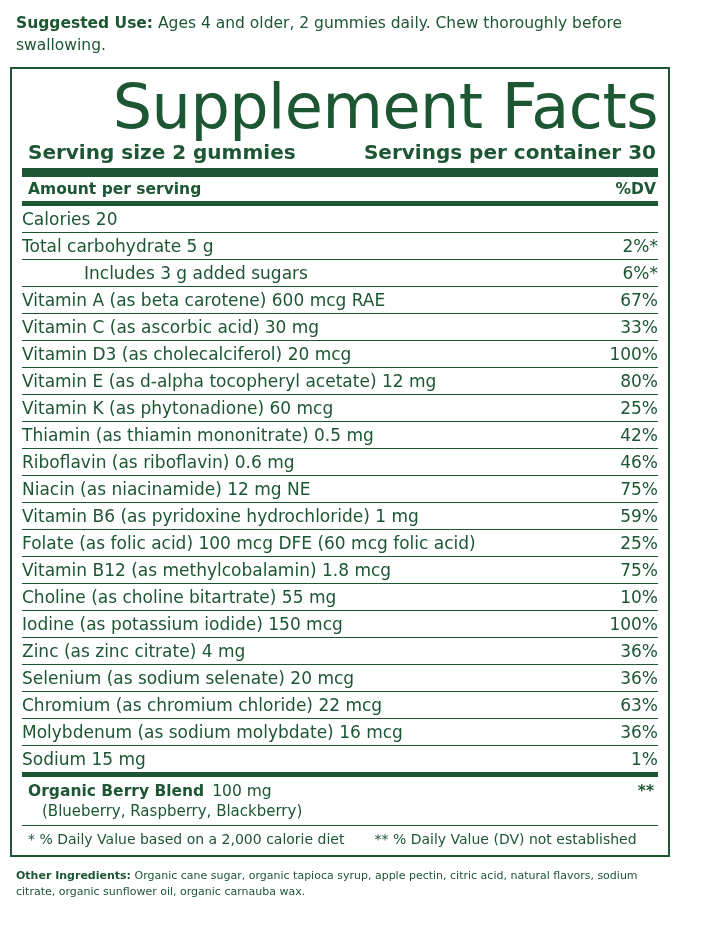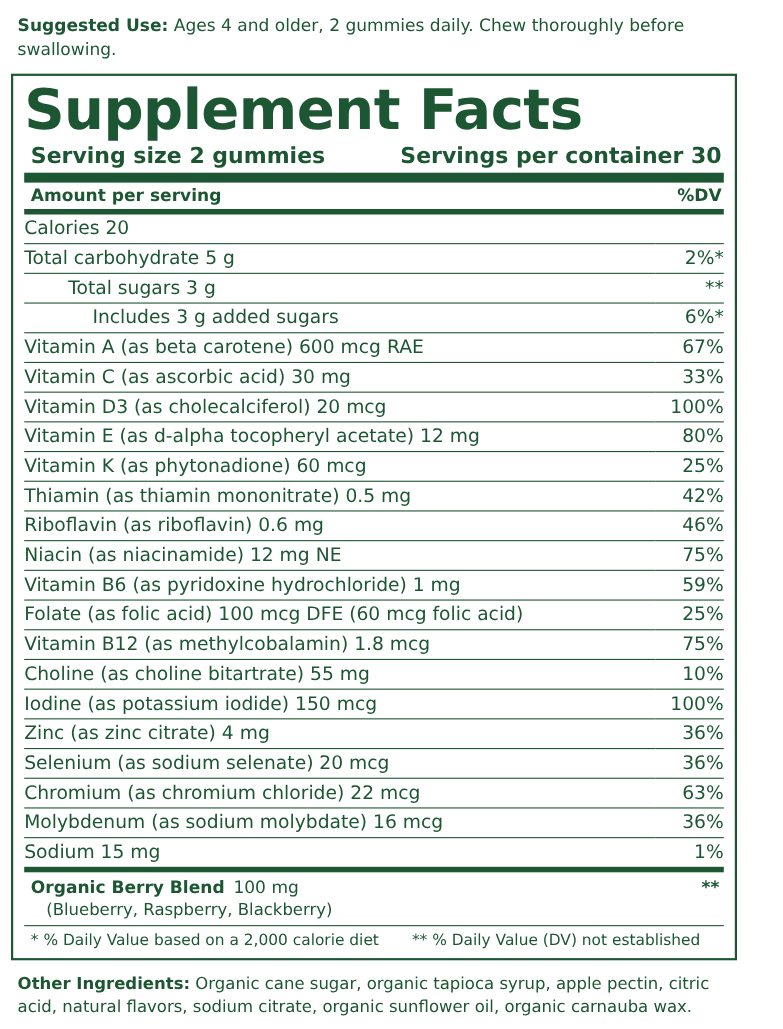--- a/index.html
+++ b/index.html
@@ -34,25 +34,25 @@
   }
 
   
   .panel {
     border: 2.5px solid #1c5632;
     box-sizing: border-box;
     padding: 4px 10px 6px 10px;
   }
 
   .sf-title {
-    font-size: 51px;
+    font-size: 62px;
     line-height: 1.02;
-    font-weight: bold;
+    font-weight: normal;
     letter-spacing: -0.5px;
-    text-align: left;
+    text-align: right;
     margin: 2px 0 0 0;
     font-family: "DejaVu Sans", sans-serif;
   }
 
   .serving-row {
     display: flex;
     justify-content: space-between;
     align-items: baseline;
     font-size: 20px;
     font-weight: bold;
@@ -129,21 +129,21 @@
 
   .footnote {
     font-size: 14px;
     padding: 5px 4px 2px 6px;
     display: flex;
     gap: 30px;
   }
 
   
   .other-ingredients {
-    font-size: 15px;
+    font-size: 11px;
     line-height: 1.42;
     padding: 11px 6px 6px 6px;
   }
   .other-ingredients .lead { font-weight: bold; }
 </style>
 </head>
 <body>
 
 <div class="page">
 
@@ -171,24 +171,20 @@
 
     <table class="facts">
       <tbody>
           <tr>
             <td class="nutrient">Calories 20</td>
             <td class="dv"></td>
           </tr>
           <tr>
             <td class="nutrient">Total carbohydrate 5 g</td>
             <td class="dv">2%*</td>
-          </tr>
-          <tr>
-            <td class="nutrient indent1">Total sugars 3 g</td>
-            <td class="dv">**</td>
           </tr>
           <tr>
             <td class="nutrient indent2">Includes 3 g added sugars</td>
             <td class="dv">6%*</td>
           </tr>
           <tr>
             <td class="nutrient">Vitamin A (as beta carotene) 600 mcg RAE</td>
             <td class="dv">67%</td>
           </tr>
           <tr>

